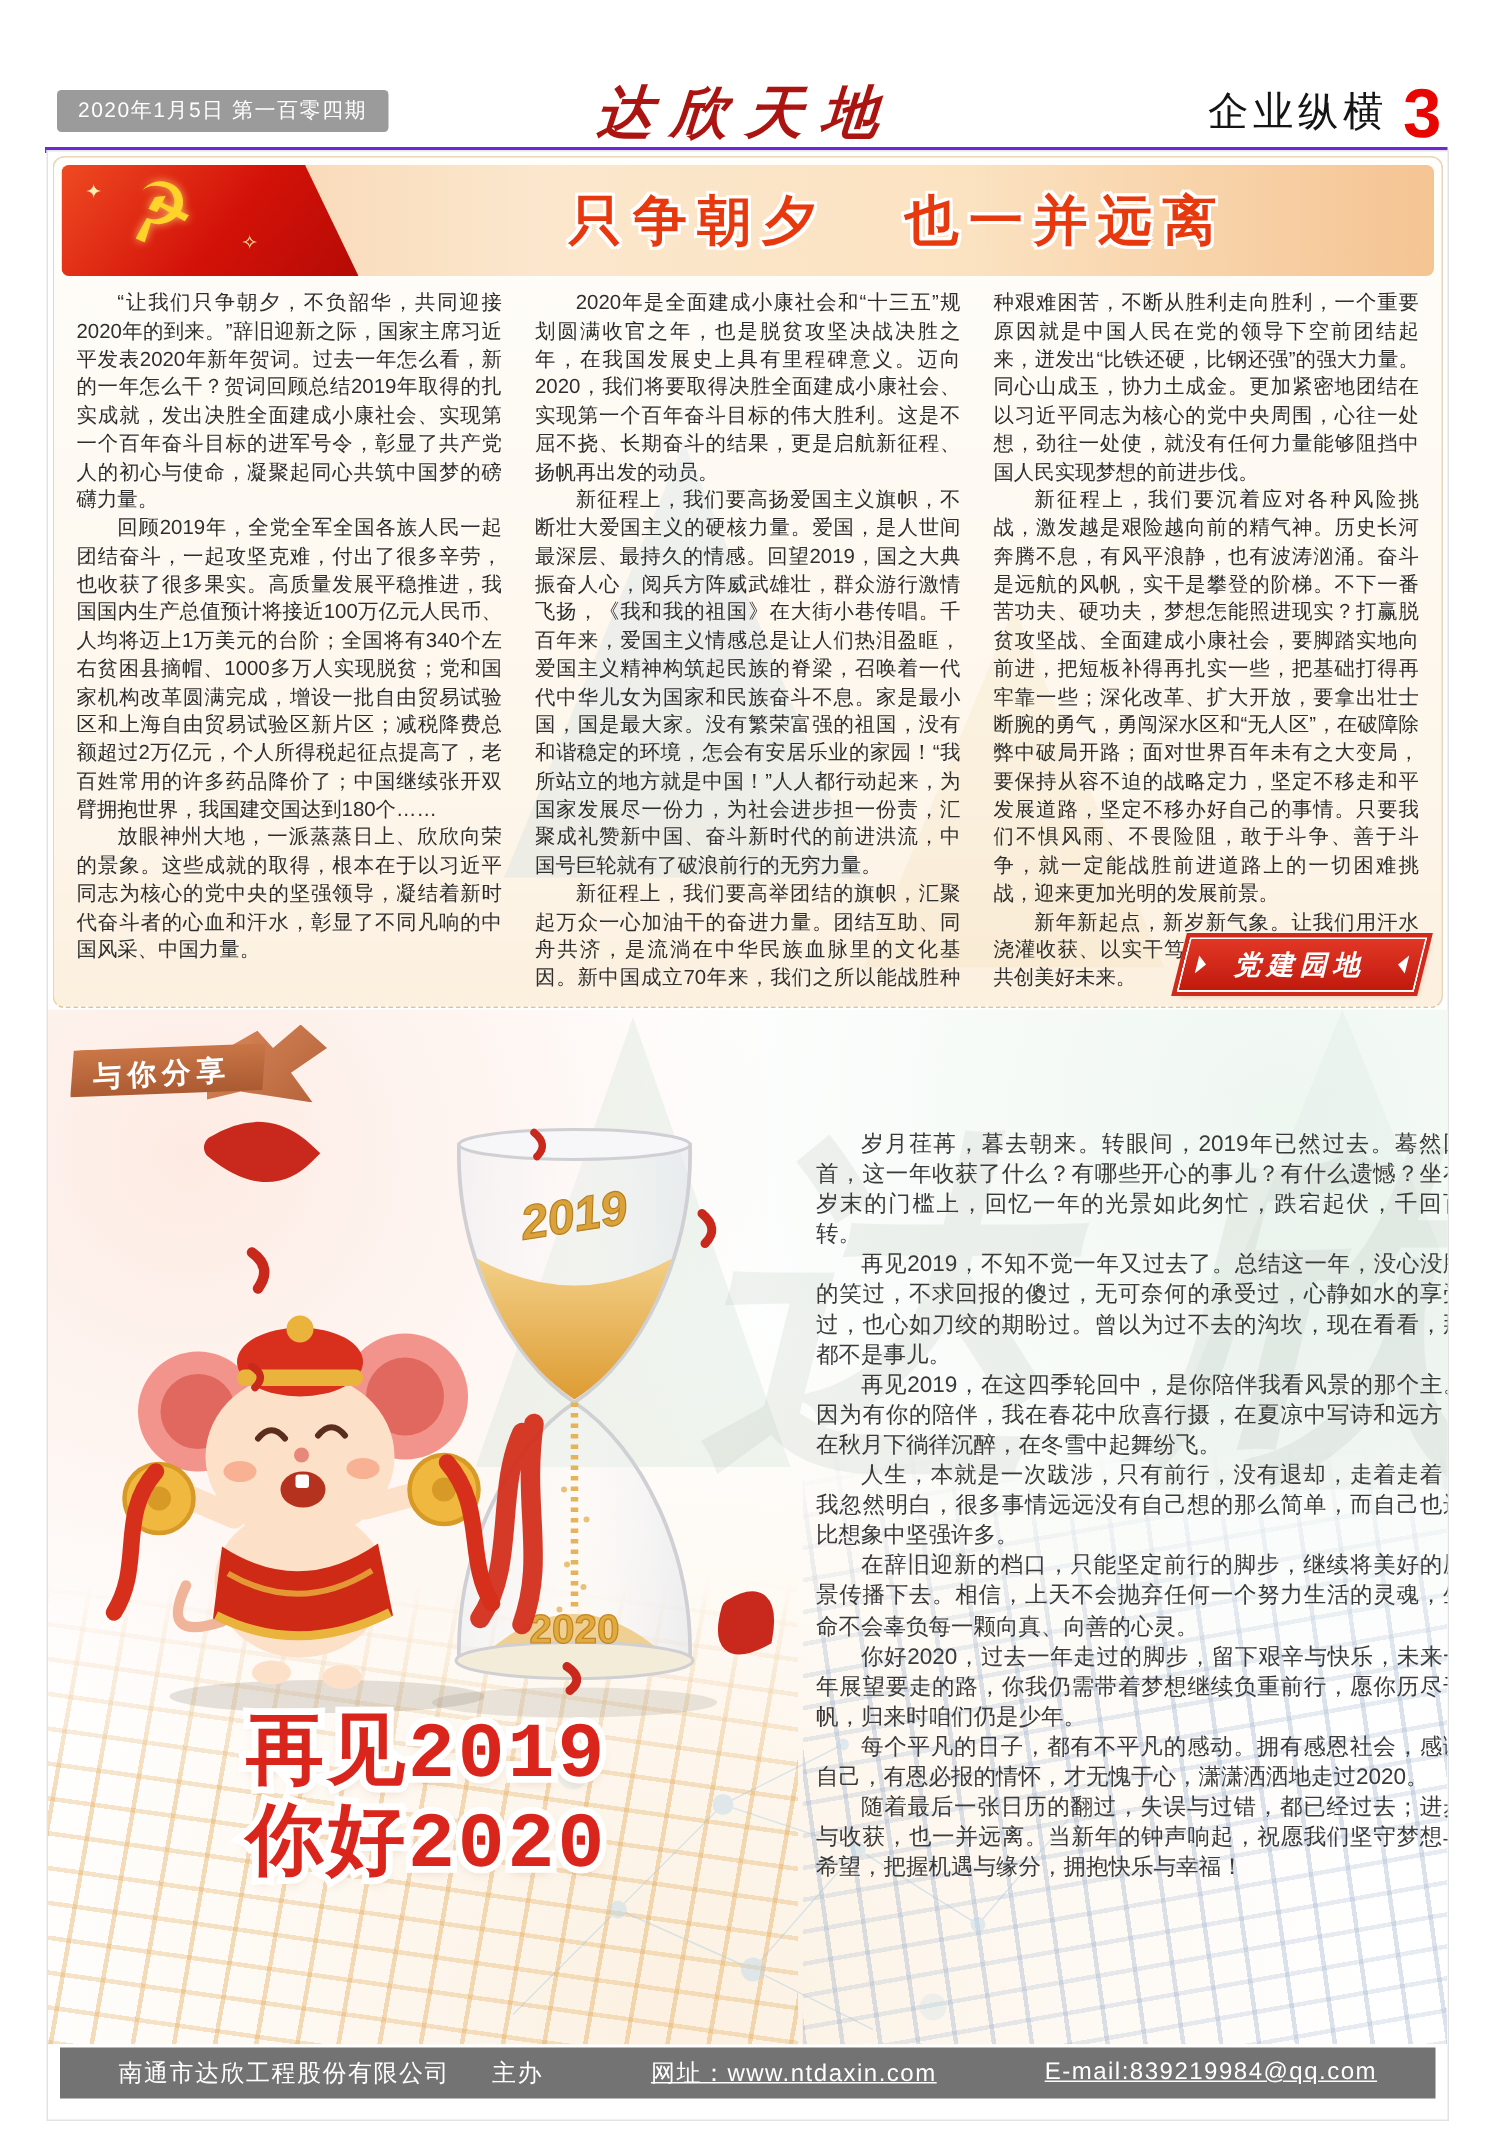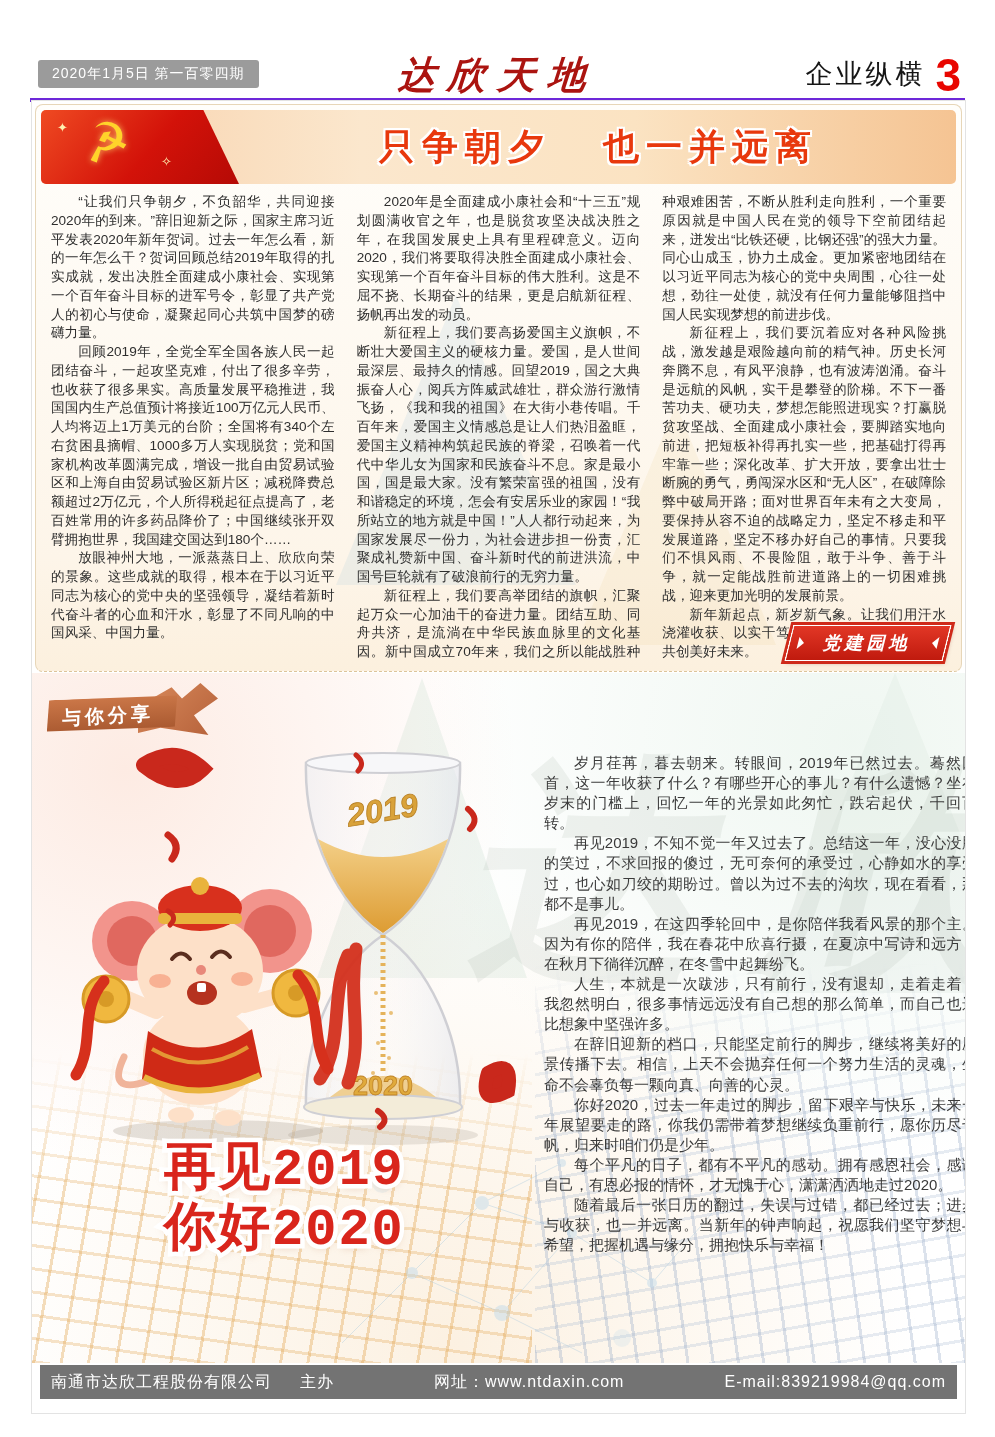--- a/index.html
+++ b/index.html
@@ -114,21 +114,21 @@
 
   .share-body{position:absolute;left:497px;top:80px;width:433px;
       font-size:15px;line-height:1.34;color:#3a3a3a;text-align:justify;margin-left:15px;}
   .share-body p{margin:0;text-indent:2em;}
 
   
   .footer-bar{position:absolute;left:8px;right:8px;bottom:14px;height:34px;
       background:#737373;color:#fff;display:flex;align-items:center;justify-content:center;
       font-size:16px;letter-spacing:1px;}
   .footer-bar .sp1{margin-left:28px;}
-  .footer-bar .sp2{margin-left:100px;}
+  .footer-bar .sp2{margin-left:72px;text-decoration:underline;}
 </style>
 </head>
 <body>
 
 <div class="page">
 
   <header class="masthead-row">
     <div class="date-box">2020年1月5日 第一百零四期</div>
     <div class="masthead">达欣天地</div>
     <div class="section-wrap">

